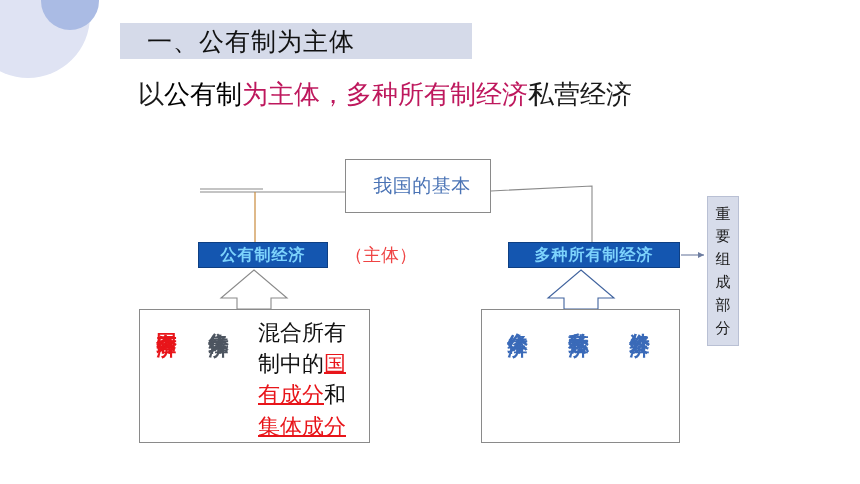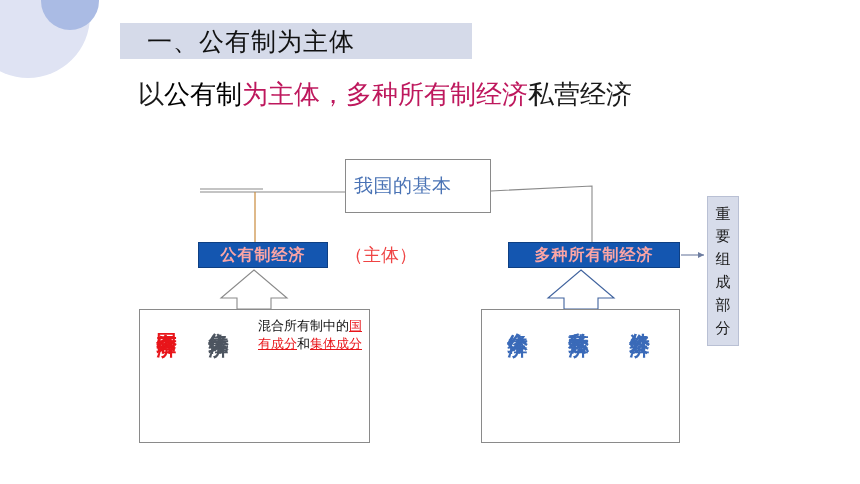--- a/index.html
+++ b/index.html
@@ -42,30 +42,31 @@
   .subtitle .blue-u{color:#000000;text-underline-offset:2px;}
 
   
   .box{position:absolute;box-sizing:border-box;}
 
   .root-box{
     left:345px;top:159px;width:146px;height:54px;
     border:1px solid #8a8a8a;background:#ffffff;
     display:flex;flex-direction:column;justify-content:center;
     padding-left:8px;
+    text-align:center;
   }
   .root-line{font-size:19px;color:#4a73b5;line-height:1.25;letter-spacing:0.5px;white-space:nowrap;}
 
   
   .blue-box{
     background:#1456b0;border:1px solid #0e3f83;
     display:flex;align-items:center;justify-content:center;
   }
   .blue-box-text{
-    color:#fca5a5;font-size:16px;font-weight:bold;letter-spacing:1px;white-space:nowrap;
+    color:#7dd3fc;font-size:16px;font-weight:bold;letter-spacing:1px;white-space:nowrap;
   }
   .public-box{left:198px;top:242px;width:130px;height:26px;}
   .multi-box{left:508px;top:242px;width:172px;height:26px;}
 
   .subject-label{
     position:absolute;left:345px;top:241px;
     font-size:18px;color:#ef4444;white-space:nowrap;line-height:28px;
   }
 
   
@@ -92,21 +93,21 @@
     writing-mode:vertical-rl;text-orientation:upright;
     font-size:20px;line-height:1.30;letter-spacing:1px;font-weight:bold;
   }
   .vcol.red{color:#e8151a;}
   .vcol.gray{color:#4d5560;}
   .vcol.blue{color:#3a6ab8;}
 
   
   .rich-col{
     position:absolute;left:258px;top:317px;width:108px;
-    font-size:13px;line-height:1.42;color:#111111;letter-spacing:0px;
+    font-size:22px;line-height:1.42;color:#111111;letter-spacing:0px;
   }
   .rich-col .red-u{color:#e8151a;text-decoration:underline;text-underline-offset:1px;}
 
   
   #wires{position:absolute;left:0;top:0;width:860px;height:484px;pointer-events:none;}
 </style>
 </head>
 <body>
 
 <div id="slide">

